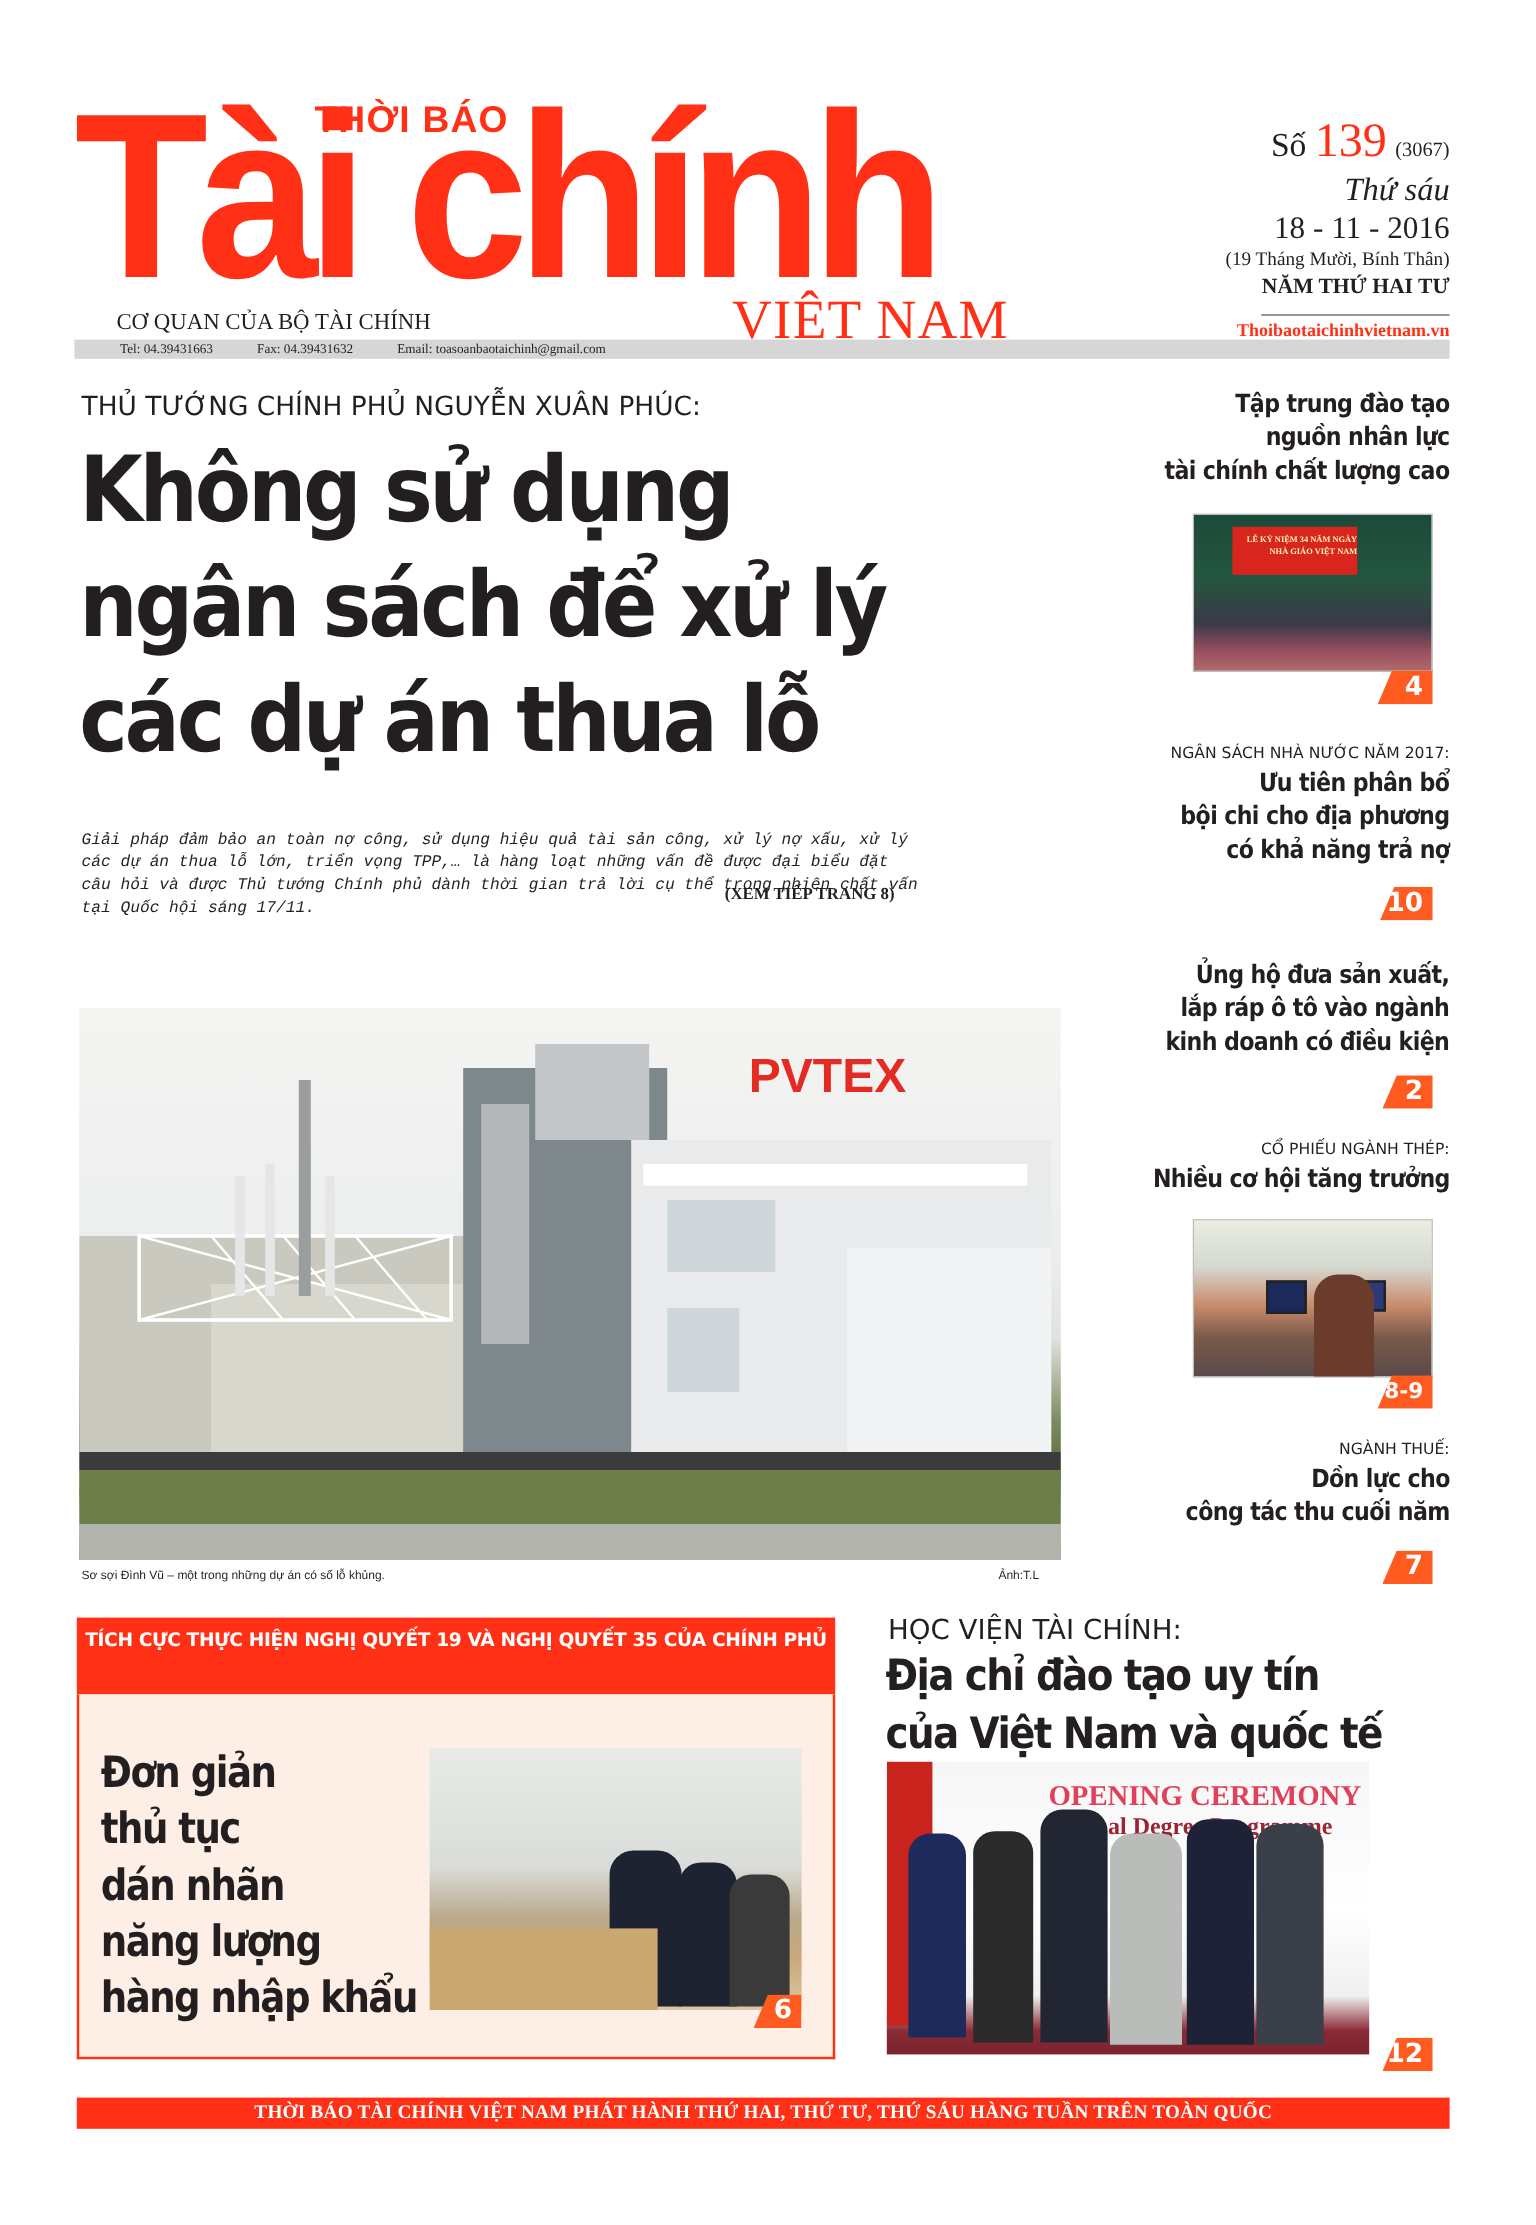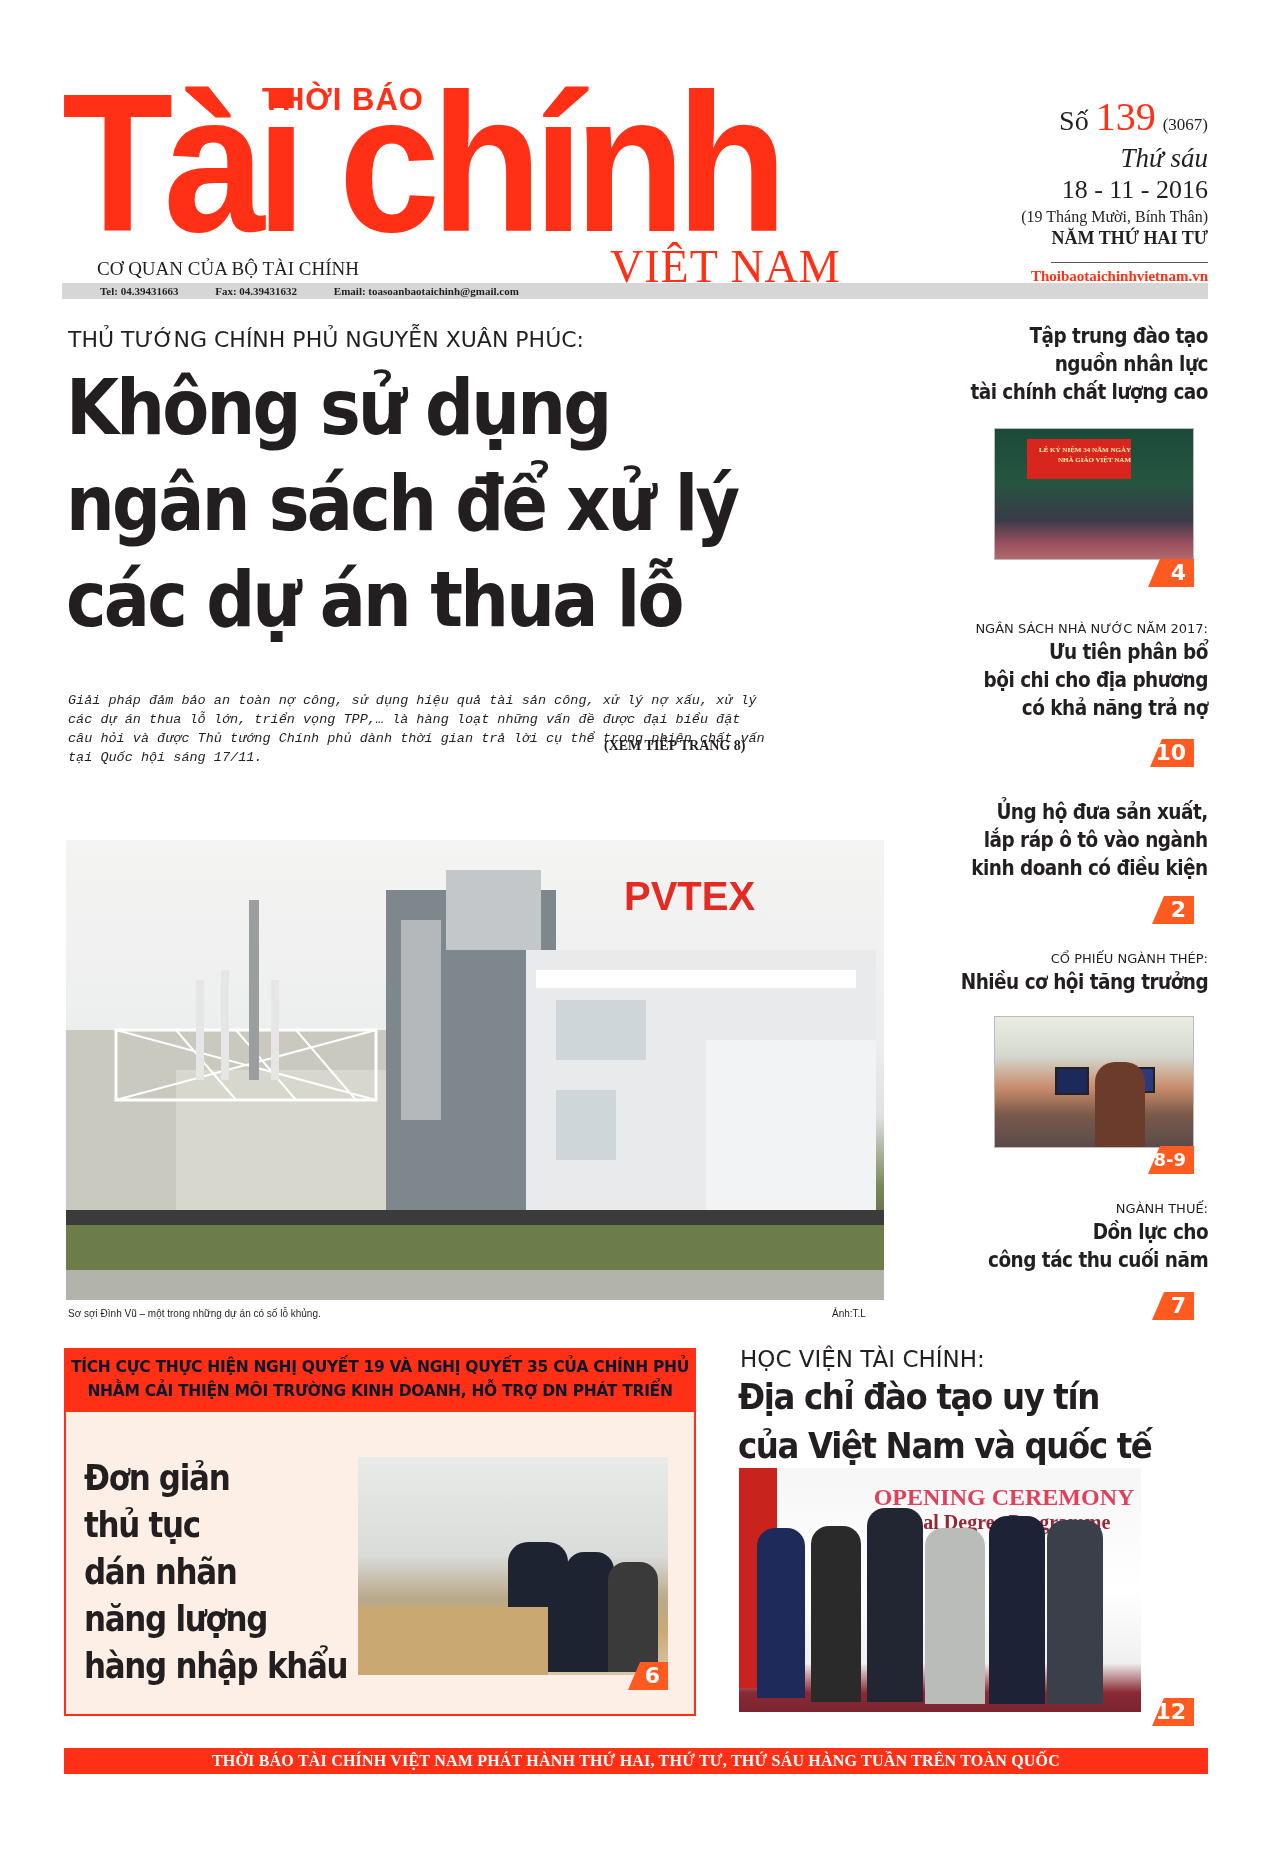--- a/index.html
+++ b/index.html
@@ -5,21 +5,21 @@
   * { box-sizing: border-box; margin: 0; padding: 0; }
   html, body { width: 1280px; height: 1854px; background: #ffffff; overflow: hidden; }
   body { position: relative; font-family: "Liberation Sans", sans-serif; color: #231f20; }
   .abs { position: absolute; }
 
   
   .mast-thoibao { left: 262px; top: 82px; font-family: "Liberation Sans", sans-serif; font-weight: 900; font-size: 31px; color: #ff3015; letter-spacing: 1px; }
   .mast-taichinh { left: 62px; top: 64px; font-family: "Liberation Sans", sans-serif; font-weight: 900; font-size: 196px; line-height: 200px; color: #ff3015; letter-spacing: -10px; transform: scaleX(0.93); transform-origin: left top; white-space: nowrap; }
   .mast-vietnam { left: 610px; top: 240px; font-family: "Liberation Serif", serif; font-size: 46px; color: #ff3015; letter-spacing: 1px; }
   .mast-coquan { left: 97px; top: 258px; font-family: "Liberation Serif", serif; font-size: 19px; color: #231f20; }
-  .contact-bar { left: 62px; top: 283px; width: 1146px; height: 16px; background: #d6d6d6; font-family: "Liberation Serif", serif; font-weight: bold; font-size: 11px; line-height: 16px; padding-left: 38px; color: #231f20; }
+  .contact-bar { left: 62px; top: 283px; width: 1146px; height: 16px; background: #d6d6d6; font-family: "Liberation Serif", serif; font-weight: normal; font-size: 11px; line-height: 16px; padding-left: 38px; color: #231f20; }
   .contact-bar span { margin-right: 34px; }
 
   
   .issue { right: 72px; top: 100px; text-align: right; font-family: "Liberation Serif", serif; color: #231f20; }
   .issue .so { font-size: 28px; line-height: 34px; }
   .issue .so .num { color: #ff3015; font-weight: normal; font-size: 40px; margin-top: 41px; }
   .issue .so .old { font-size: 17px; }
   .issue .weekday { font-style: italic; font-size: 27px; line-height: 32px; }
   .issue .date { font-size: 26px; line-height: 32px; }
   .issue .lunar { font-size: 16px; line-height: 22px; }
@@ -38,21 +38,21 @@
   .credit { left: 832px; top: 1308px; font-size: 10px; color: #231f20; }
 
   
   .rt { right: 72px; text-align: right; color: #231f20; }
   .rt-kicker { font-family: "DejaVu Sans", sans-serif; font-size: 13px; line-height: 18px; color: #231f20; }
   .rt-title { font-family: "DejaVu Sans", sans-serif; font-weight: bold; font-size: 21px; line-height: 28px; letter-spacing: -0.6px; transform: scaleX(0.88); transform-origin: right top; color: #231f20; }
   .badge { position: absolute; background: #ff5a1f; color: #fff; font-family: "DejaVu Sans", sans-serif; font-weight: bold; font-size: 22px; line-height: 28px; height: 28px; text-align: right; padding-right: 8px; clip-path: polygon(12px 0, 100% 0, 100% 100%, 0 100%); }
   .thumb { position: absolute; border: 1px solid #bbb; overflow: hidden; }
 
   
-  .red-banner { left: 64px; top: 1348px; width: 632px; height: 64px; background: #ff3015; color: #0f172a; text-align: center; font-family: "DejaVu Sans", sans-serif; font-weight: bold; font-size: 15.5px; line-height: 24px; padding-top: 7px; letter-spacing: -0.3px; }
+  .red-banner { left: 64px; top: 1348px; width: 632px; height: 64px; background: #ff3015; color: #ffffff; text-align: center; font-family: "DejaVu Sans", sans-serif; font-weight: bold; font-size: 15.5px; line-height: 24px; padding-top: 7px; letter-spacing: -0.3px; }
   .pink-box { left: 64px; top: 1412px; width: 632px; height: 304px; background: #fdefe6; border: 2px solid #ff3015; border-top: none; }
   .box-title { left: 84px; top: 1454px; font-family: "DejaVu Sans", sans-serif; font-weight: bold; font-size: 36px; line-height: 47px; letter-spacing: -1.5px; transform: scaleX(0.86); transform-origin: left top; color: #231f20; }
   .box-photo { left: 358px; top: 1457px; width: 310px; height: 218px; overflow: hidden; background: linear-gradient(#e9ebe9 0%, #dadcda 45%, #b9a98a 65%, #caa978 80%, #d9c7a6 100%); }
 
   
   .hv-kicker { left: 740px; top: 1346px; font-family: "DejaVu Sans", sans-serif; font-size: 23px; color: #231f20; }
   .hv-title { left: 738px; top: 1372px; font-family: "DejaVu Sans", sans-serif; font-weight: bold; font-size: 36px; line-height: 49px; letter-spacing: -1.5px; transform: scaleX(0.9); transform-origin: left top; color: #231f20; }
   .hv-photo { left: 739px; top: 1468px; width: 402px; height: 244px; overflow: hidden; background: linear-gradient(#f6f6f6 0%, #ffffff 50%, #f0f0f0 80%, #8a2a35 92%, #7a2430 100%); }
 
   
@@ -168,21 +168,20 @@
   <div class="rt-kicker">NGÀNH THUẾ:</div>
   <div class="rt-title">
     <div>Dồn lực cho</div>
     <div>công tác thu cuối năm</div>
   </div>
 </div>
 <div class="badge" style="left:1152px; top:1292px; width:42px;">7</div>
 
 <div class="abs red-banner">
   <div>TÍCH CỰC THỰC HIỆN NGHỊ QUYẾT 19 VÀ NGHỊ QUYẾT 35 CỦA CHÍNH PHỦ</div>
-  <div>NHẰM CẢI THIỆN MÔI TRƯỜNG KINH DOANH, HỖ TRỢ DN PHÁT TRIỂN</div>
 </div>
 <div class="abs pink-box"></div>
 <div class="abs box-title">
   <div>Đơn giản</div>
   <div>thủ tục</div>
   <div>dán nhãn</div>
   <div>năng lượng</div>
   <div>hàng nhập khẩu</div>
 </div>
 <div class="abs box-photo">

